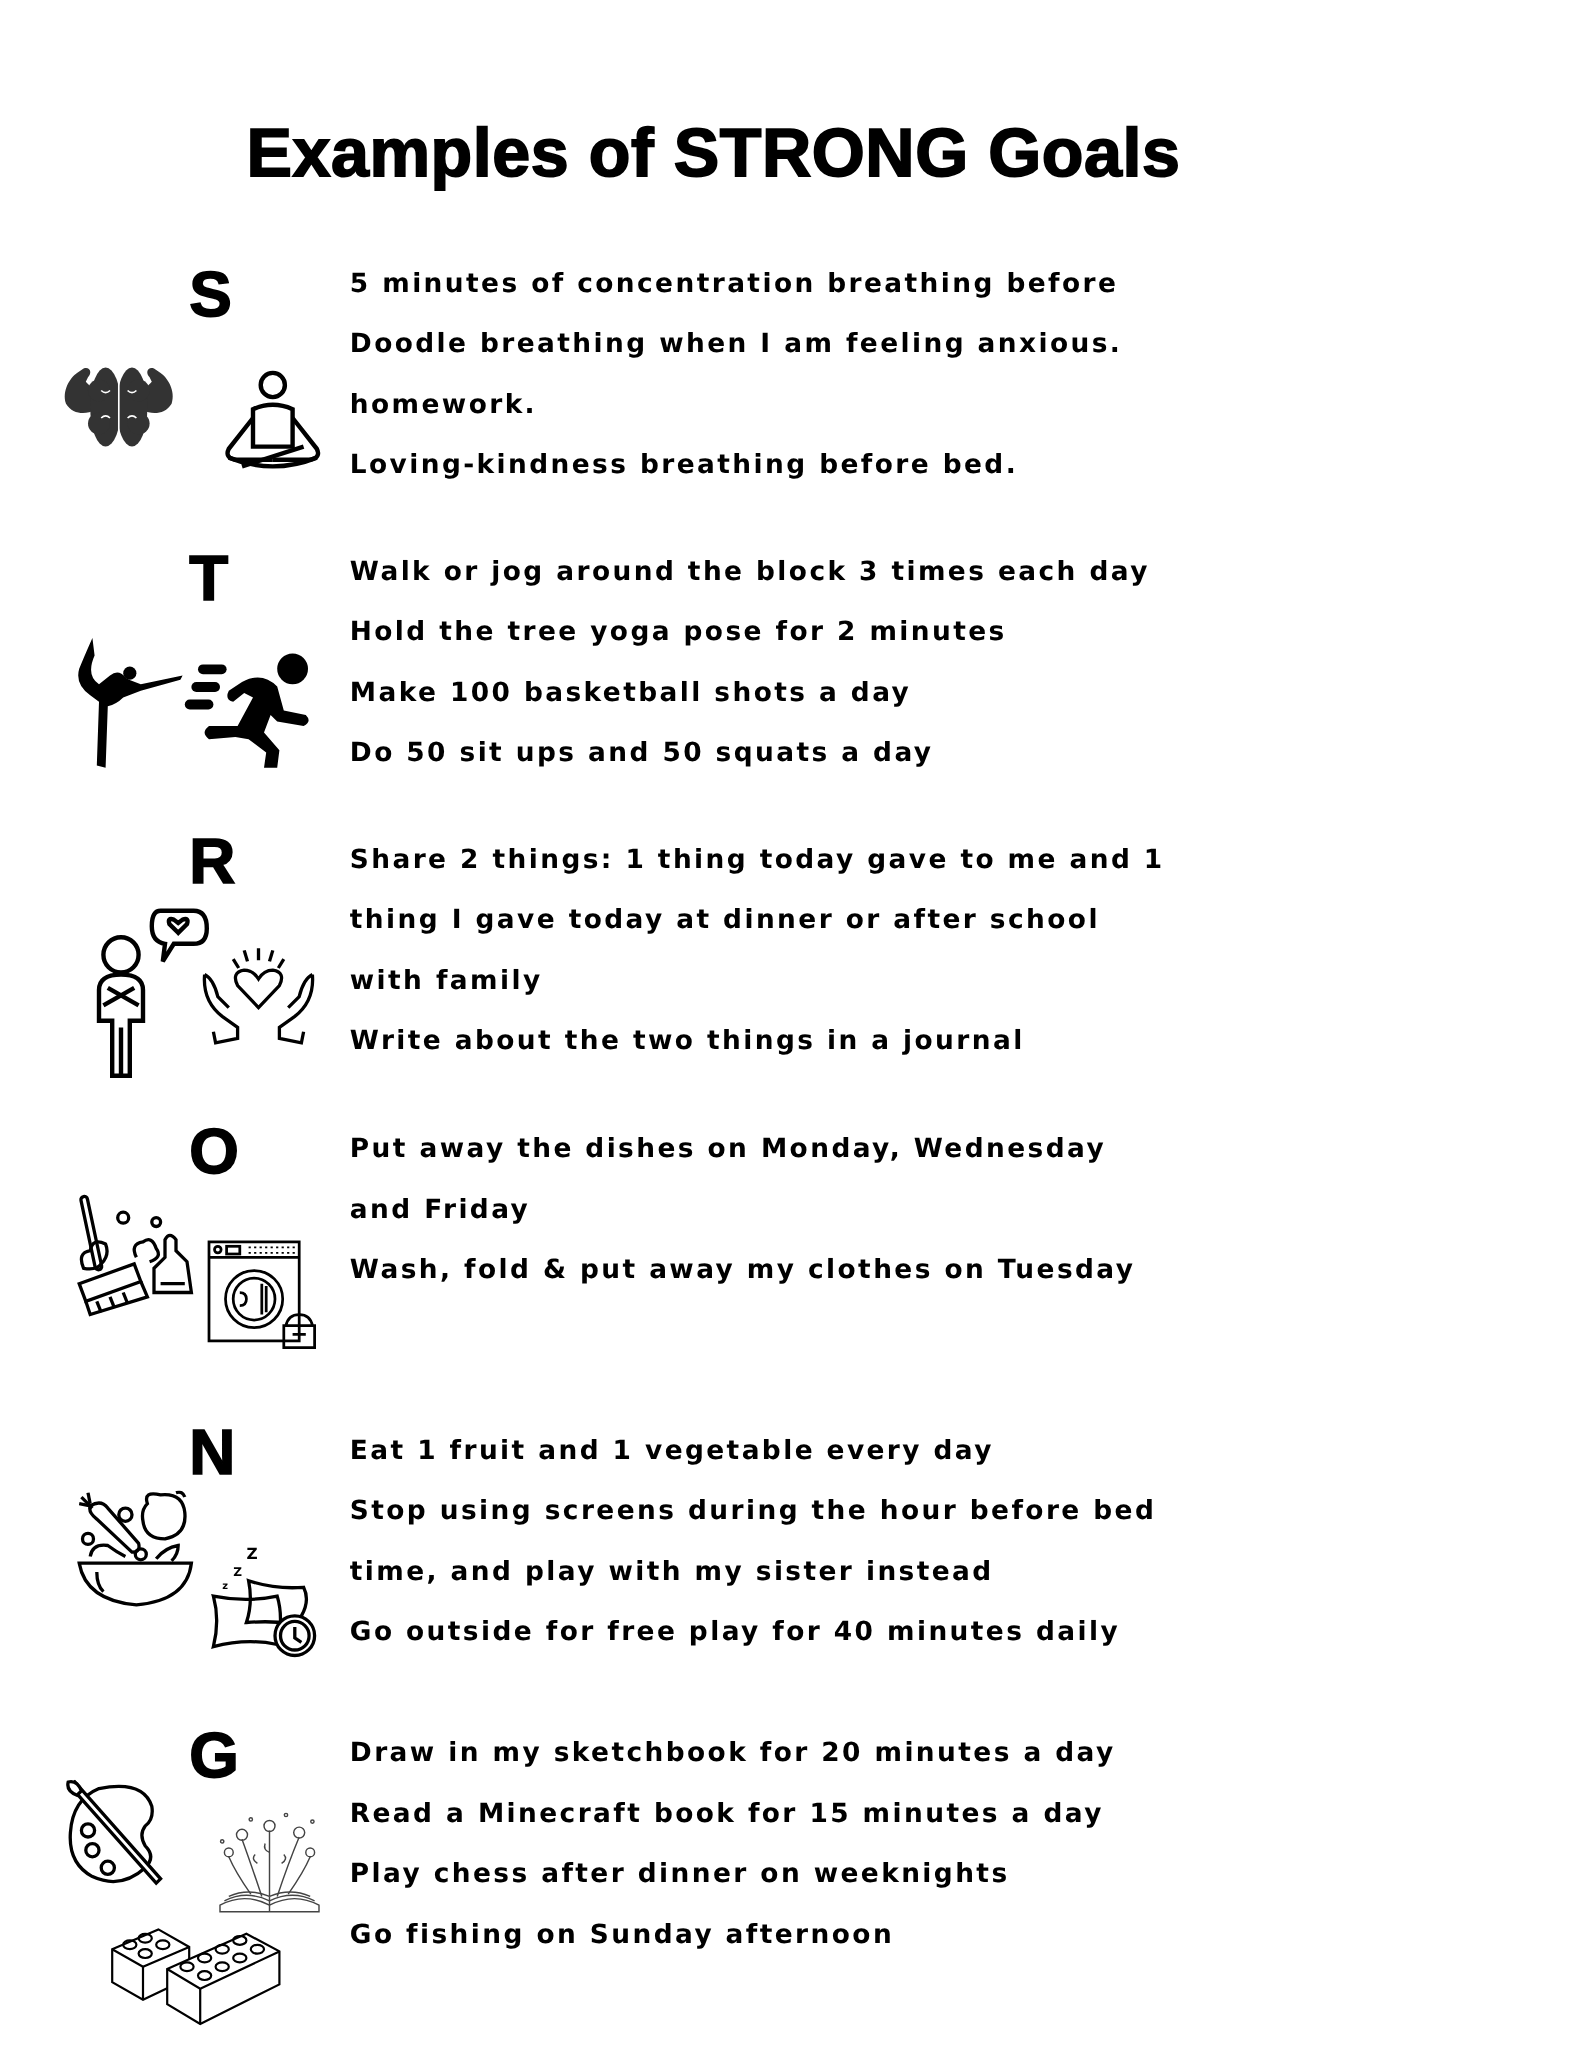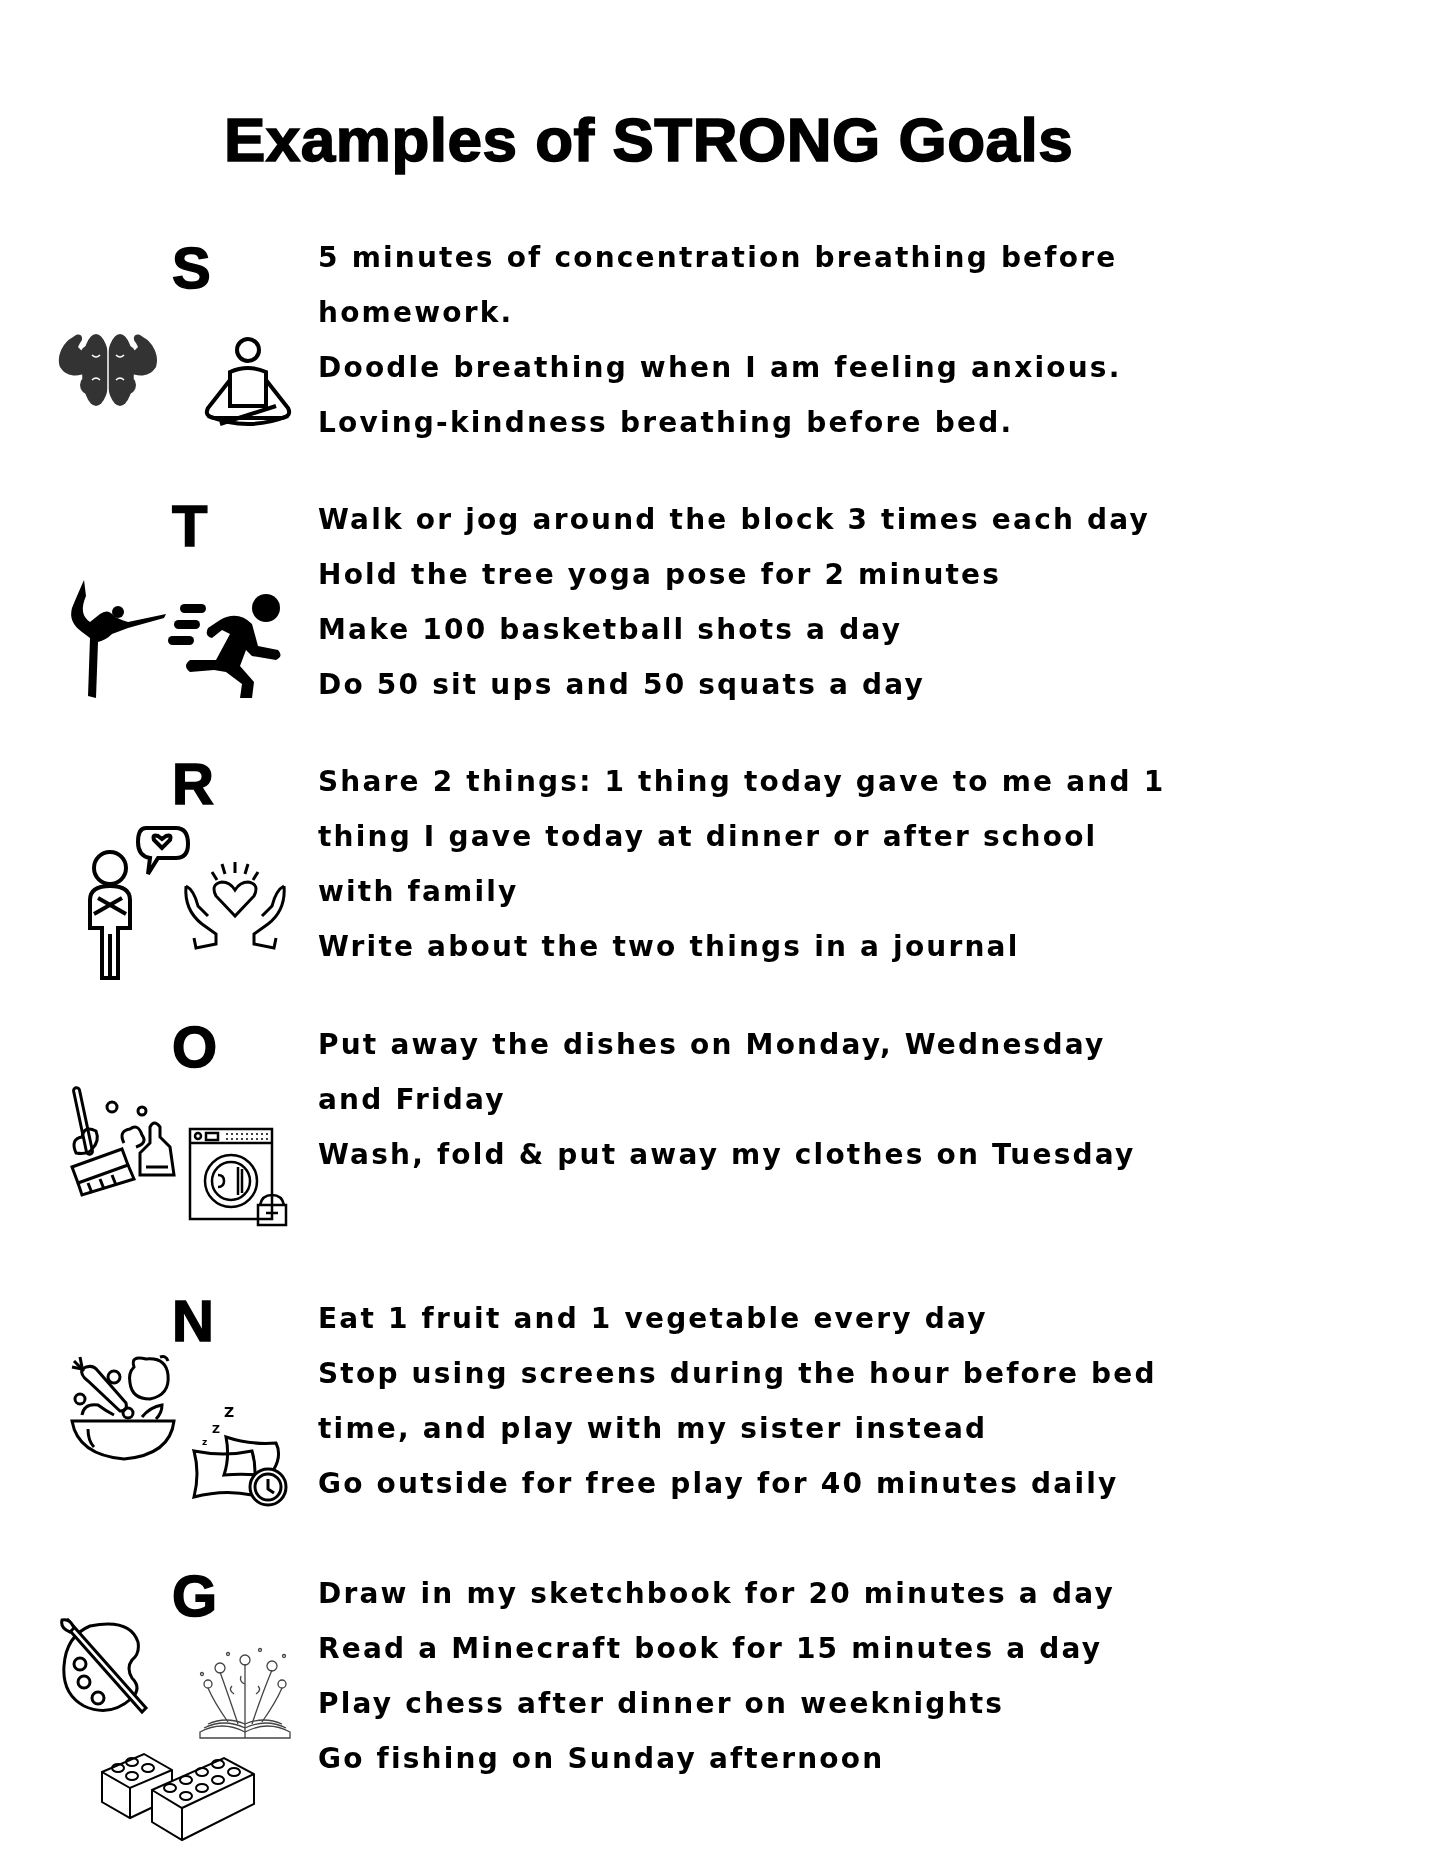--- a/index.html
+++ b/index.html
@@ -19,36 +19,36 @@
     font-family: "Liberation Sans", sans-serif; font-weight: 900;
     font-size: 58px; line-height: 60px; text-align: left;
     -webkit-text-stroke: 1.5px #000;
   }
   .lines {
     position: absolute; left: 318px; top: 0; width: 1100px;
     margin: 0; padding: 0; list-style: none;
   }
   .lines li {
     font-family: "DejaVu Sans", sans-serif; font-weight: bold;
-    font-size: 28px; line-height: 55px; letter-spacing: 2.2px; white-space: nowrap;
+    font-size: 24px; line-height: 55px; letter-spacing: 2.2px; white-space: nowrap;
   }
   .icon { position: absolute; }
   .icon svg { display: block; }
 </style>
 </head>
 <body>
 
 <h1 class="title">Examples of STRONG Goals</h1>
 
 <div class="section" style="top:230px;">
   <div class="letter" style="top:8px;">S</div>
   <ul class="lines">
     <li>5 minutes of concentration breathing before</li>
+    <li>Doodle breathing when I am feeling anxious.</li>
     <li>homework.</li>
-    <li>Doodle breathing when I am feeling anxious.</li>
     <li>Loving-kindness breathing before bed.</li>
   </ul>
   <div class="icon" style="left:56px; top:95px;">
     <svg width="104" height="90" viewBox="0 0 104 90">
       <g fill="#333">
         <path d="M4 42 C0 30 8 18 14 14 L20 10 C26 8 28 14 24 18 L22 22 C26 26 30 30 30 36 L30 48 C22 52 10 52 4 42Z"></path>
         <path d="M100 42 C104 30 96 18 90 14 L84 10 C78 8 76 14 80 18 L82 22 C78 26 74 30 74 36 L74 48 C82 52 94 52 100 42Z"></path>
         <ellipse cx="40" cy="45" rx="14" ry="36"></ellipse>
         <ellipse cx="64" cy="45" rx="14" ry="36"></ellipse>
         <circle cx="34" cy="30" r="10"></circle>

